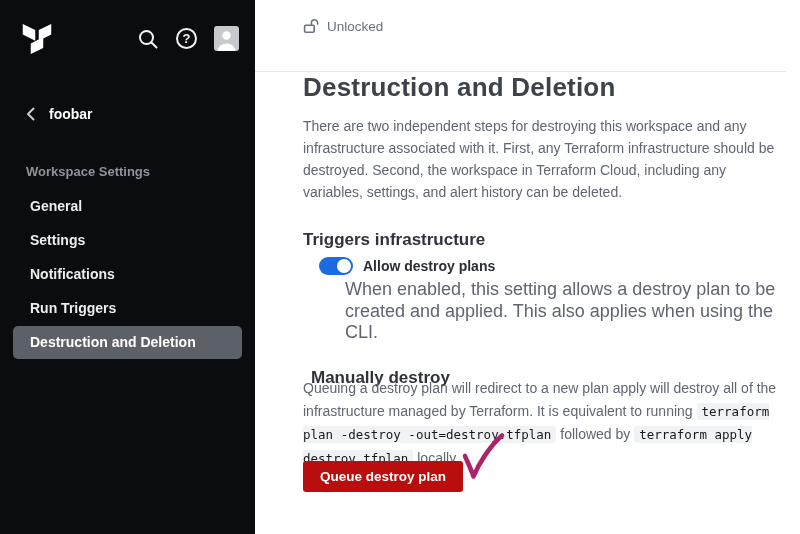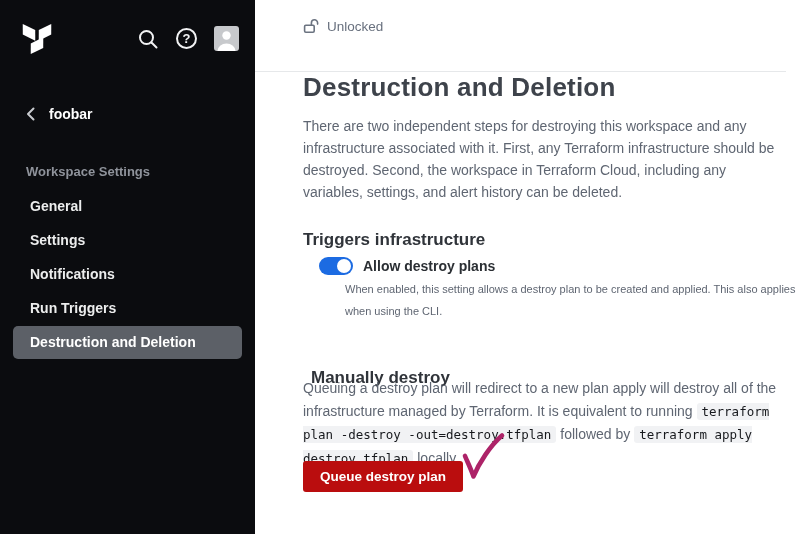--- a/index.html
+++ b/index.html
@@ -73,21 +73,21 @@
     width:34px; height:18px; border-radius:9px; background:#1c6be2;
     position:relative; cursor:pointer; flex:0 0 auto;
   }
   .toggle .knob {
     position:absolute; right:2px; top:2px; width:14px; height:14px;
     border-radius:50%; background:#ffffff;
   }
   .toggle-label { font-size:14px; font-weight:bold; color:#2b2f34; }
   .toggle-desc {
     position:absolute; left:90px; top:279px; width:455px;
-    font-size:11px; line-height:21.5px; color:#5f6672;
+    font-size:18px; line-height:21.5px; color:#5f6672;
   }
   .h2-manual { position:absolute; left:48px; top:368px;margin-left:8px; }
   .manual-desc {
     position:absolute; left:48px; top:377px; width:502px;
     font-size:14px; line-height:22.5px; color:#5f6672;
   }
   code.chip {
     font-family:"DejaVu Sans Mono", monospace;
     font-size:12.5px; color:#17191d;
     background:#f1f2f4; padding:1px 5px; border-radius:3px;

